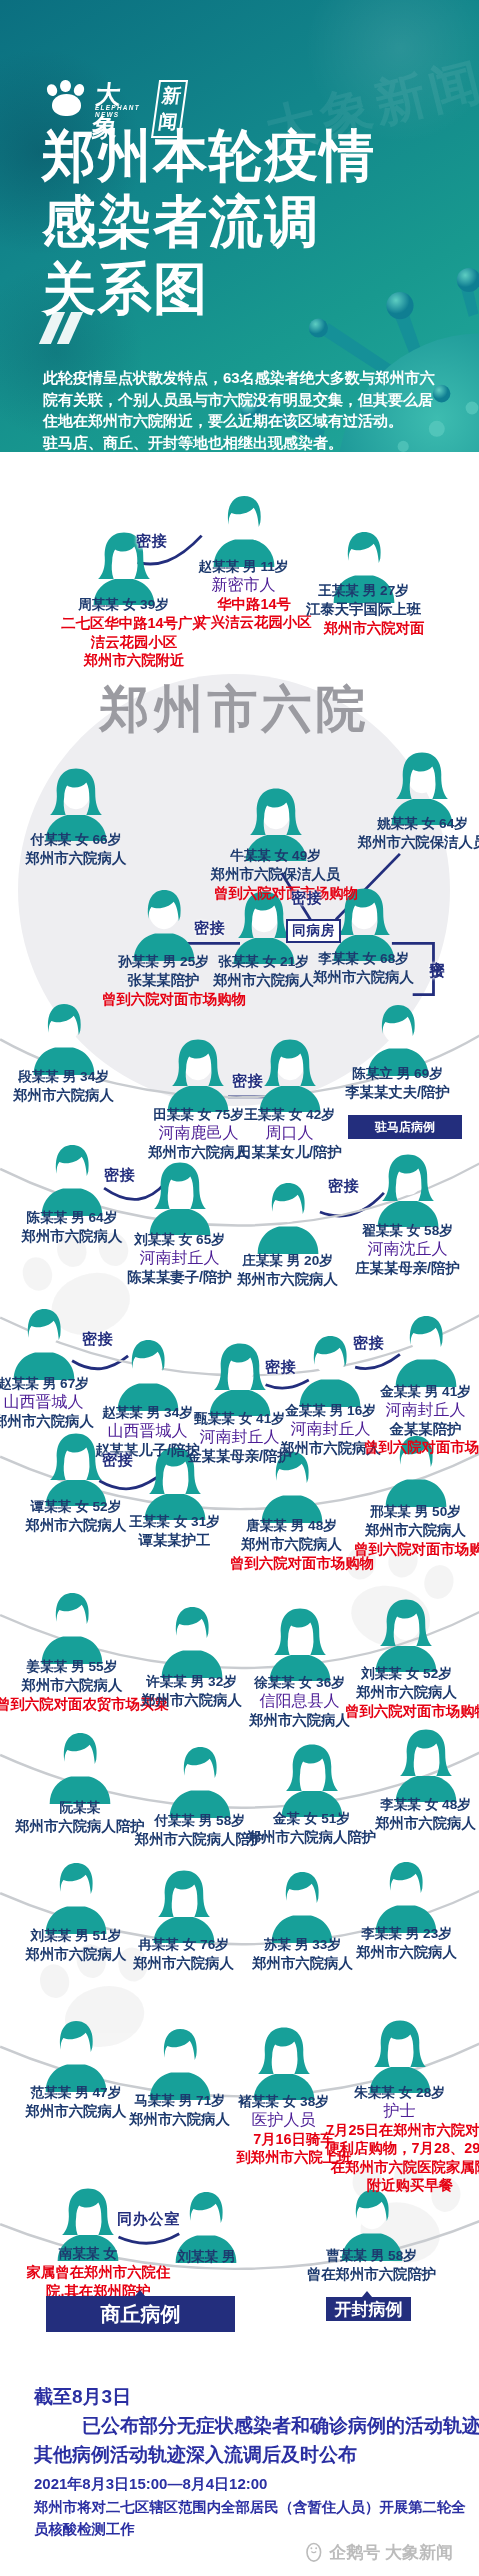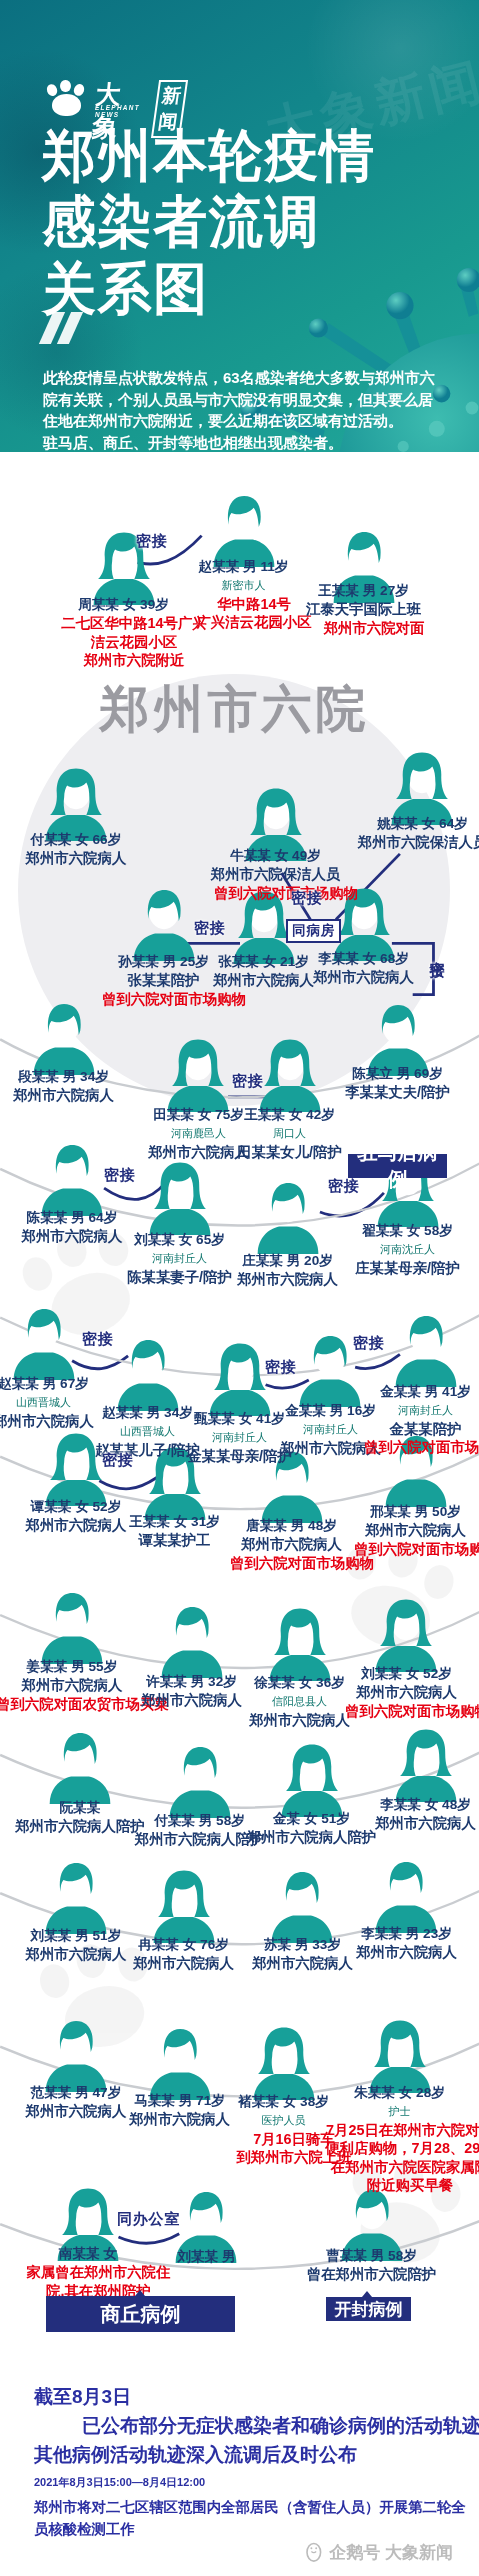--- a/index.html
+++ b/index.html
@@ -30,21 +30,21 @@
               line-height:21.6px;}
   
   .hospital-circle{position:absolute;border-radius:50%;background:#eeeef1;}
   .hospital-label{position:absolute;text-align:center;color:#9b9ba1;font-weight:800;
                   font-size:50px;letter-spacing:4px;white-space:nowrap;}
   #lines{position:absolute;left:0;top:0;z-index:2;pointer-events:none;}
   .person{position:absolute;width:74px;height:77px;z-index:3;}
   .person svg{width:100%;height:100%;display:block;}
   .plabel{position:absolute;width:195px;text-align:center;z-index:4;line-height:18.4px;white-space:nowrap;}
   .ln-n{font-size:13.6px;font-weight:600;color:#1d3a6e;}
-  .ln-l{font-size:11px;font-weight:500;color:#0f766e;}
+  .ln-l{font-size:16px;font-weight:500;color:#4c1d95;}
   .ln-d{font-size:14.4px;font-weight:800;color:#1d3a6e;}
   .ln-r{font-size:14.4px;font-weight:800;color:#e60012;margin-left:21px;}
   .link-label{position:absolute;z-index:5;color:#232e7d;font-size:15px;font-weight:800;letter-spacing:0.8px;
               text-shadow:0 0 3.2px #fff,0 0 3.2px #fff;white-space:nowrap;}
   .link-label.vert{writing-mode:vertical-rl;letter-spacing:2.4px;}
   .link-label.boxed{background:#fff;border:2.4px solid #232e7d;padding:0.8px 4px;font-size:13.6px;text-shadow:none;}
   .badge{position:absolute;z-index:5;background:#232e7d;color:#fff;font-weight:800;text-align:center;
          display:flex;align-items:center;justify-content:center;}
   .badge .ptr{position:absolute;top:-6.4px;width:0;height:0;border-left:5.6px solid transparent;
               border-right:5.6px solid transparent;border-bottom:6.4px solid #232e7d;}
@@ -709,29 +709,29 @@
       <div class="link-label" style="left: 232px; top: 1072px;">密接</div>
       <div class="link-label" style="left: 104px; top: 1166px;">密接</div>
       <div class="link-label" style="left: 328px; top: 1177px;">密接</div>
       <div class="link-label" style="left: 82px; top: 1330px;">密接</div>
       <div class="link-label" style="left: 265px; top: 1358px;">密接</div>
       <div class="link-label" style="left: 353px; top: 1334px;">密接</div>
       <div class="link-label" style="left: 102px; top: 1451px;">密接</div>
       <div class="link-label" style="left: 117px; top: 2210px;">同办公室</div>
     </div>
   <div id="badges">
-      <div class="badge" style="left: 348px; top: 1154px; width: 99px; height: 24px; font-size: 20px;">驻马店病例</div>
+      <div class="badge" style="left: 348px; top: 1115px; width: 114px; height: 24px; font-size: 12px;">驻马店病例</div>
       <div class="badge" style="left: 46px; top: 2296px; width: 189px; height: 36px; font-size: 20px;">商丘病例<span class="ptr" style="left: 89px;"></span></div>
       <div class="badge" style="left: 326px; top: 2297px; width: 85px; height: 24px; font-size: 17px;">开封病例<span class="ptr" style="left: 36px;"></span></div>
     </div>
 
   <div class="foot-bold" style="top:2384px;">截至8月3日</div>
   <div class="foot-bold" style="top:2413px;margin-left:48px;">已公布部分无症状感染者和确诊病例的活动轨迹</div>
   <div class="foot-bold" style="top:2442px;">其他病例活动轨迹深入流调后及时公布</div>
-  <div class="foot-reg" style="top:2475px;font-size:11px;">2021年8月3日15:00—8月4日12:00</div>
+  <div class="foot-reg" style="top:2475px;font-size:15px;">2021年8月3日15:00—8月4日12:00</div>
   <div class="foot-reg" style="top:2498px;">郑州市将对二七区辖区范围内全部居民（含暂住人员）开展第二轮全</div>
   <div class="foot-reg" style="top:2520px;">员核酸检测工作</div>
   <div class="credit">
     <svg width="17.6" height="21" viewBox="0 0 22 26">
       <ellipse cx="11" cy="14" rx="8.5" ry="11" fill="none" stroke="#bcbcbc" stroke-width="2"></ellipse>
       <circle cx="8" cy="9" r="1.2" fill="#bcbcbc"></circle>
         <circle cx="14" cy="9" r="1.2" fill="#bcbcbc"></circle>
       <path d="M8,13 Q11,16 14,13" fill="none" stroke="#bcbcbc" stroke-width="1.5"></path>
     </svg>
     <span>企鹅号 大象新闻</span>

